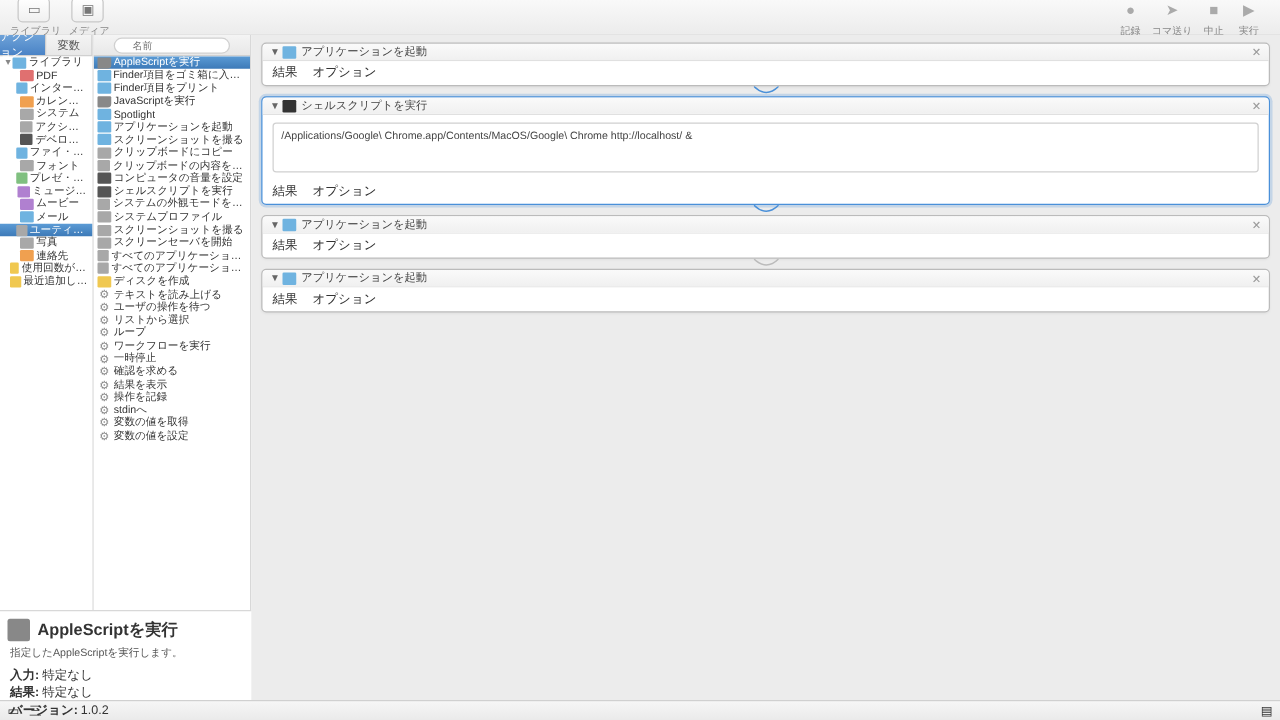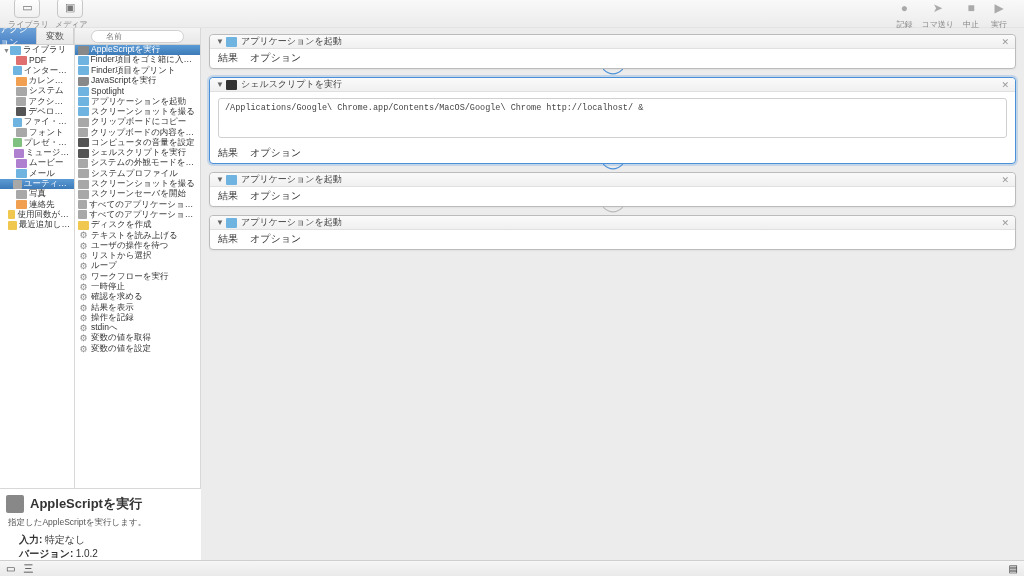--- a/index.html
+++ b/index.html
@@ -44,28 +44,28 @@
 .ahead .aicon{width:11px;height:10px;margin-right:4px;border-radius:1px}
 .ahead .atitle{font-size:9px;font-weight:500;color:#444;flex:1}
 .ahead .close{color:#999;font-size:9px;cursor:pointer}
 .abody{padding:6px 8px}
 .afoot{display:flex;gap:12px;padding:2px 8px 3px;font-size:8px;color:#999}
 .sel-wrap{display:inline-flex;align-items:center;border:1px solid #c8c8c8;border-radius:3px;height:14px;padding:0 4px;background:#fff;font-size:8.5px;min-width:60px;justify-content:space-between}
 .sel-wrap .chev{font-size:7px;color:#666;margin-left:6px}
 .shellrow{display:flex;align-items:center;gap:6px;font-size:8.5px;color:#555;margin-bottom:4px}
 .shellrow .lbl{min-width:28px}
 .shellrow .spacer{flex:1}
-.codebox{border:1px solid #d0d0d0;border-radius:3px;background:#fff;padding:4px 6px;font-family:Liberation Mono, monospace;font-size:8.5px;color:#444;height:40px;overflow:hidden}
+.codebox{border:1px solid #d0d0d0;border-radius:3px;background:#fff;padding:4px 6px;font-family:Liberation Sans, sans-serif;font-size:8.5px;color:#444;height:40px;overflow:hidden}
 .connector{display:flex;justify-content:center;margin-top:-8px;margin-bottom:-2px;position:relative;z-index:2}
 .connector svg{width:20px;height:10px}
 .info{position:absolute;left:0;bottom:16px;width:201px;background:#fff;border-top:1px solid #d8d8d8;padding:6px;height:72px}
 .info .it{display:flex;align-items:center;gap:6px;margin-bottom:4px}
 .info .it .big{font-size:13px;font-weight:600}
 .info .desc{font-size:8.5px;color:#555;margin:2px 0 4px 2px}
-.info .kv{font-size:8.5px;color:#555;margin-left:13px}
+.info .kv{font-size:8.5px;color:#555;margin-left:2px}
 .statusbar{height:16px;border-top:1px solid #d0d0d0;background:linear-gradient(#f6f6f6,#eaeaea);display:flex;align-items:center;padding:0 6px;gap:8px;font-size:9px;color:#888}
 .logpanel{background:#fff;border-top:1px solid #d0d0d0;height:72px}
 .loghead{display:flex;padding:2px 6px;font-size:8.5px;color:#666}
 .loghead .c1{flex:1}
 .loghead .c2{width:260px}
 .logrows{display:flex;flex-direction:column}
 .logrows .r{height:12px}
 .logrows .r:nth-child(odd){background:#f3f5f8}
 .app-ic{width:12px;height:11px;display:inline-block;border-radius:2px}
 </style>
@@ -422,20 +422,21 @@
   </div>
 </div>
 
 <div class="info">
   <div class="it">
     <span class="aicon" style="width:18px;height:18px;background:#888;border-radius:2px;display:inline-block"></span>
     <span class="big">AppleScriptを実行</span>
   </div>
   <div class="desc">指定したAppleScriptを実行します。</div>
   <div class="kv"><b>入力:</b> <span>特定なし</span></div>
+  <div class="kv"><b>結果:</b> <span>特定なし</span></div>
   <div class="kv"><b>バージョン:</b> <span>1.0.2</span></div>
 </div>
 
 <div class="statusbar">
   <span>▭</span>
   <span>三</span>
   <div style="flex:1"></div>
   <span>▤</span>
 </div>
 

